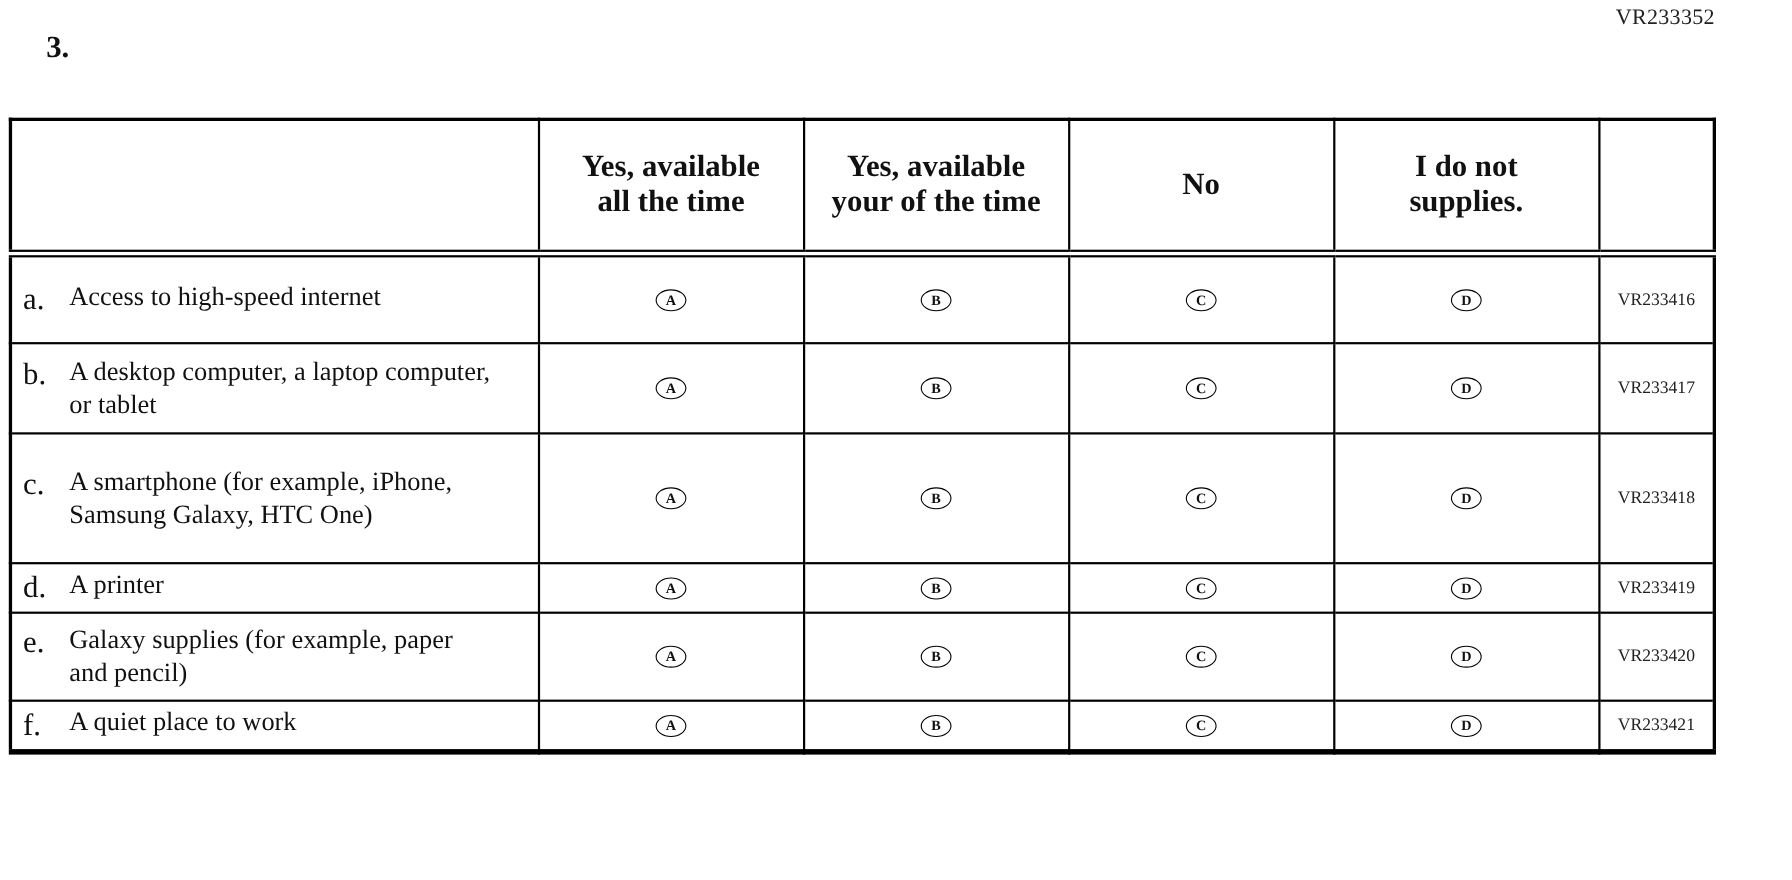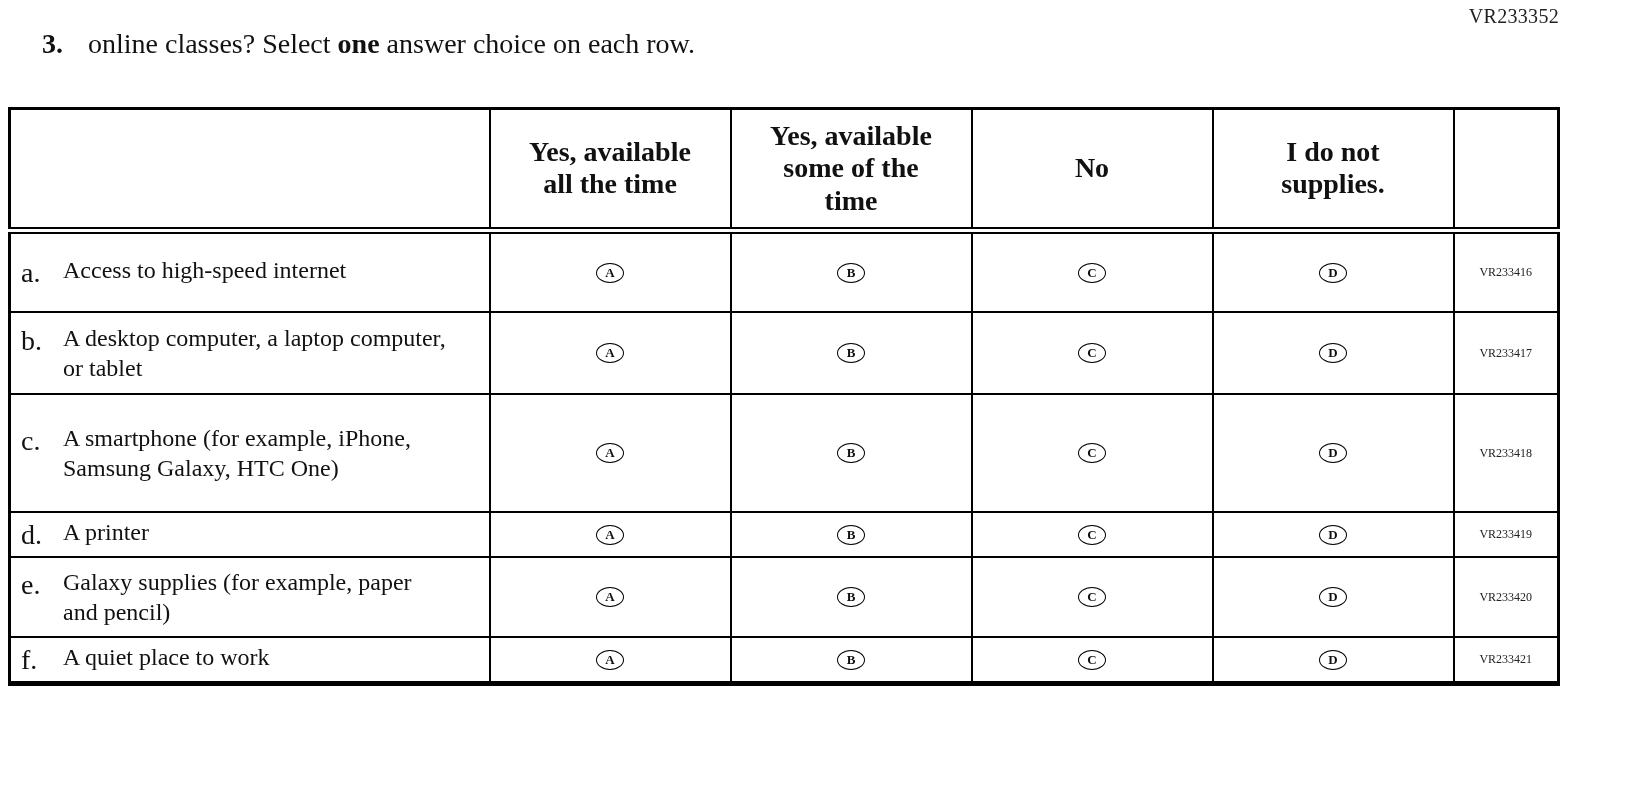--- a/index.html
+++ b/index.html
@@ -93,52 +93,51 @@
     border: 1.5px solid #000;
     border-radius: 50%;
     font-size: 13px;
     font-weight: bold;
     font-family: "Liberation Serif", serif;
     cursor: pointer;
     user-select: none;
   }
 
   .code-cell {
-    font-size: 12px;
+    font-size: 16px;
     text-align: center;
     padding: 2px;
     color: #222;
   }
 </style>
 </head>
 <body>
 
 <div class="corner-code">VR233352</div>
 
 <div class="question">
   <div class="q-number">3.</div>
   <div class="q-text">
-    <div><span>online classes? Select </span><span class="q-bold">one</span><span> answer choice on each row.</span></div>
   </div>
 </div>
 
 <table class="survey">
   <colgroup>
     <col style="width:480px">
     <col style="width:241px">
     <col style="width:241px">
     <col style="width:241px">
     <col style="width:241px">
     <col style="width:105px">
   </colgroup>
   <thead>
     <tr>
       <th></th>
       <th>Yes, available all the time</th>
-      <th>Yes, available some of the time</th>
+      <th>Yes, available your of the time</th>
       <th>No</th>
       <th>I do not supplies.</th>
       <th></th>
     </tr>
   </thead>
   <tbody>
     <tr>
       <td class="label-cell">
         <div class="label-wrap">
           <span class="row-letter">a.</span>

